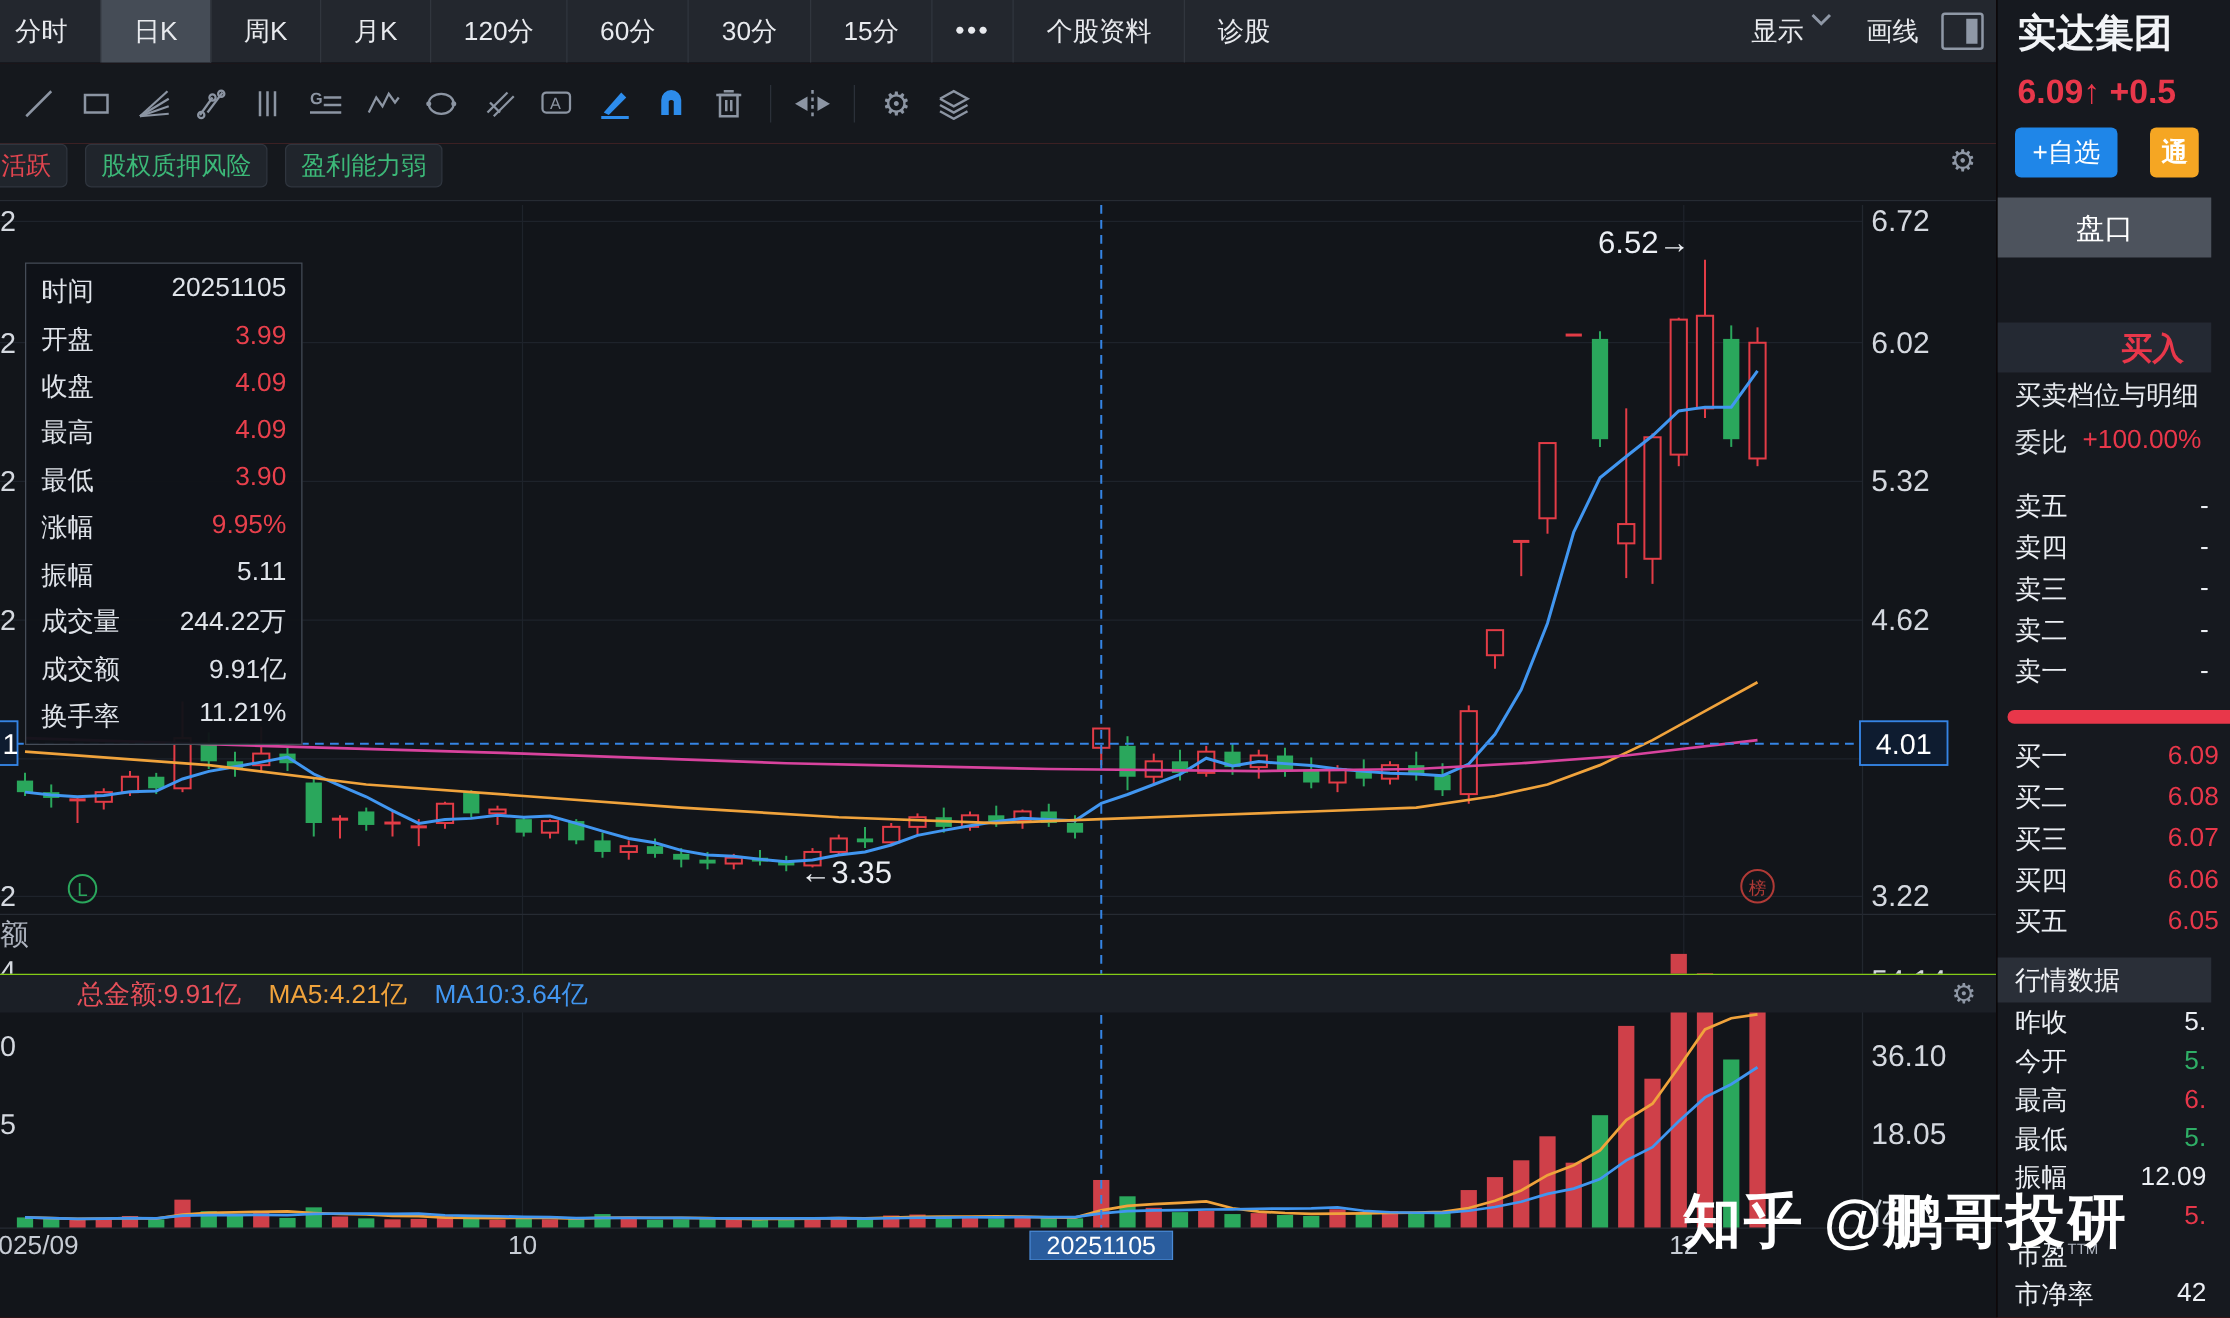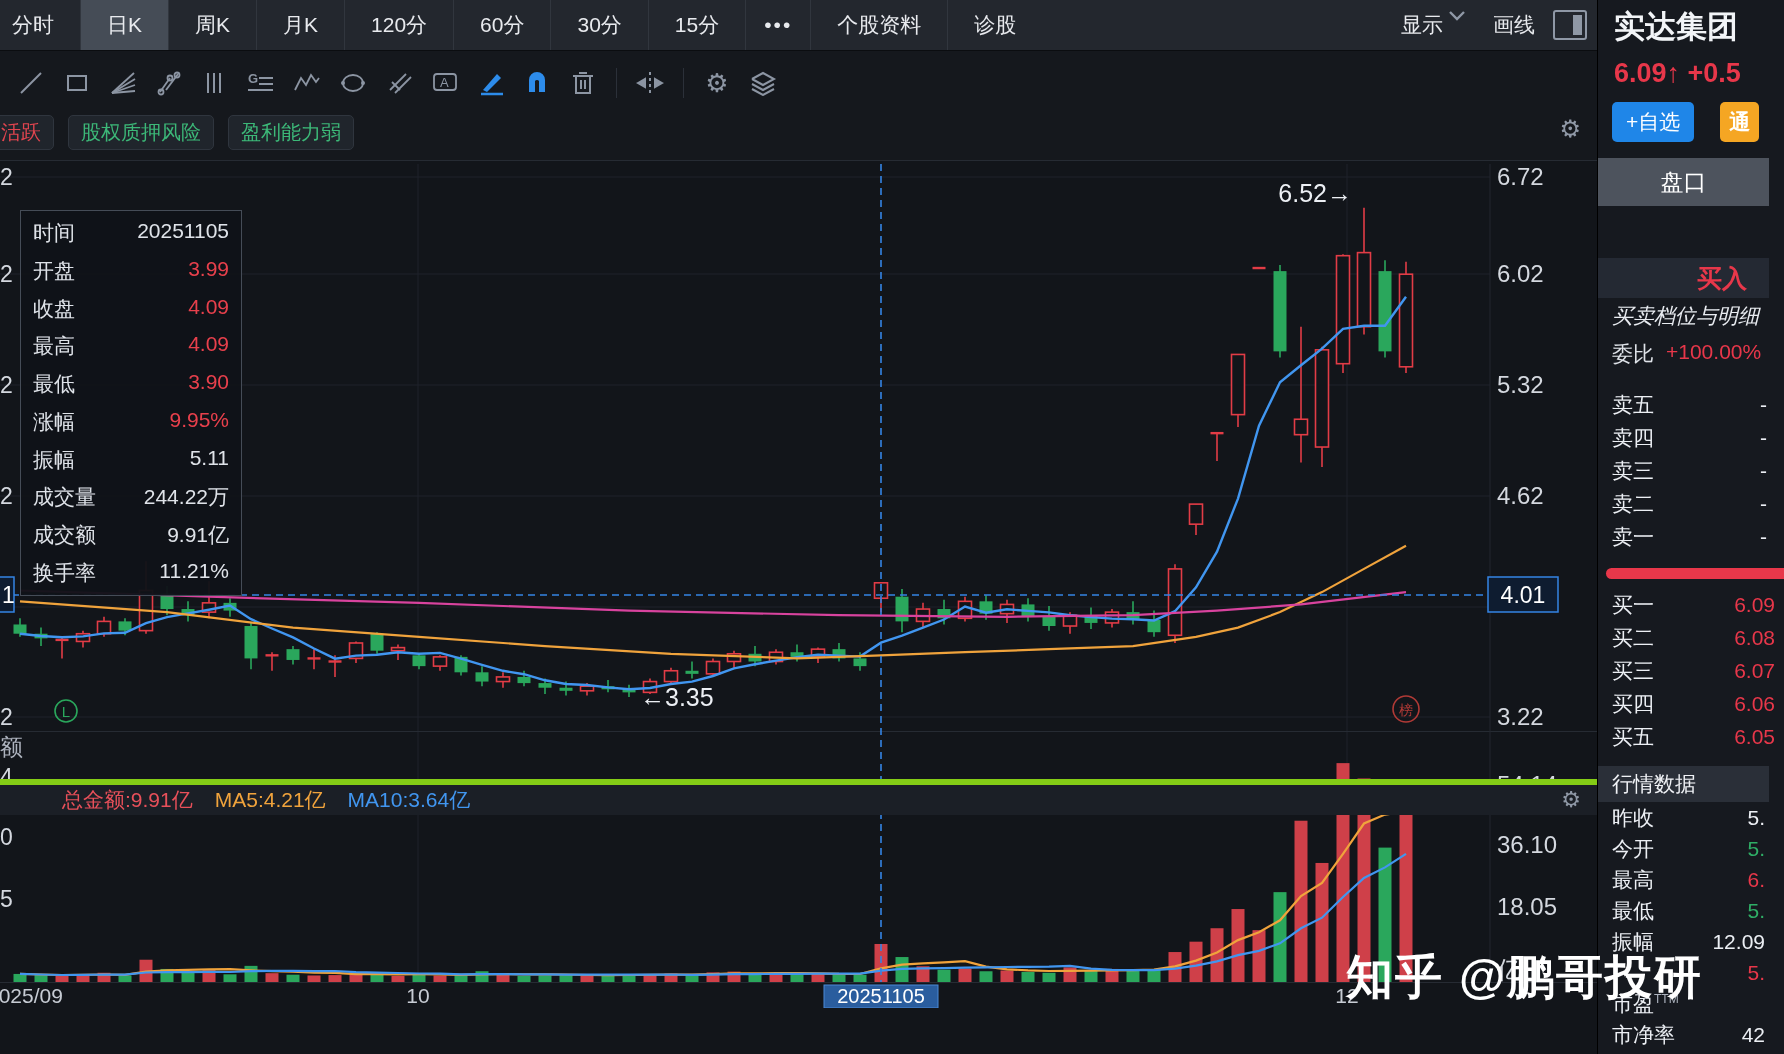--- a/index.html
+++ b/index.html
@@ -30,21 +30,21 @@
   .tag-gear{margin-left:auto;padding-right:16px;color:#8f98a6;font-size:24px;}
   
   .chartwrap{position:absolute;left:0;top:160px;width:1597px;height:894px;background:#12151a;border-top:1px solid #262b33;}
   .mahead{position:absolute;left:0;top:0;width:1597px;height:47px;background:#1b1f28;display:flex;align-items:center;font-size:21px;}
   .mahead .ma{margin-left:18px;}
   .ma34{color:#f0a33c;} .ma5{color:#4196f0;} .ma60{color:#e0489e;}
   .mahead-right{margin-left:auto;display:flex;align-items:center;gap:14px;padding-right:16px;color:#e4e7ec;}
   .cbtn{width:27px;height:27px;border-radius:50%;background:#6f7a8a;display:flex;align-items:center;justify-content:center;color:#1d2127;font-size:18px;font-weight:bold;line-height:1;}
   .mahead-right .gear{color:#8f98a6;font-size:24px;}
   #chart{position:absolute;left:0;top:0;}
-  .volhead{position:absolute;left:0;top:618px;width:1597px;height:30px;background:#1b1f26;display:flex;align-items:center;font-size:21px;border-top:6px solid #84cc16;}
+  .volhead{position:absolute;left:0;top:618px;width:1597px;height:30px;background:#1b1f26;display:flex;align-items:center;font-size:21px;border-top:1px solid #84cc16;}
   .volhead .t{margin-left:22px;}
   .vol-total{color:#e8505a;margin-left:62px!important;}
   .vol-ma5{color:#f0a33c;} .vol-ma10{color:#4196f0;}
   .volhead .gear{margin-left:auto;padding-right:16px;color:#8f98a6;font-size:22px;}
   
   .tooltip{position:absolute;left:20px;top:210px;width:222px;height:386px;background:rgba(16,19,24,.96);border:1px solid #454c57;box-sizing:border-box;padding:8px 12px;display:flex;flex-direction:column;justify-content:space-between;z-index:20;}
   .trow{display:flex;justify-content:space-between;font-size:21px;}
   .trow .v.red{color:#e8404c;}
   
   .rightpanel{position:absolute;left:1597px;top:0;width:187px;height:1054px;background:#16191f;border-left:1px solid #000;overflow:hidden;}
@@ -54,21 +54,21 @@
   .btnrow{top:102px;display:flex;gap:26px;padding-left:14px;}
   .btn-watch{background:#1f86e8;color:#fff;font-size:21px;border-radius:5px;padding:6px 14px;white-space:nowrap;}
   .btn-tong{background:#f5a623;color:#fff;font-size:21px;font-weight:bold;border-radius:5px;padding:6px 9px;}
   .band-pankou{top:158px;height:48px;background:#4d535d;color:#fff;font-size:23px;display:flex;align-items:center;justify-content:center;}
   .limitrow{top:212px;height:44px;display:flex;align-items:center;gap:12px;padding-left:14px;}
   .limit-ico{width:36px;height:36px;background:#f08418;border-radius:7px;display:flex;align-items:center;justify-content:center;}
   .limit-ico i{display:block;width:20px;height:20px;border:3px solid #fff;border-radius:50%;position:relative;}
   .limit-ico i::after{content:"";position:absolute;left:7px;top:2px;width:4px;height:10px;background:#fff;}
   .limit-label{font-size:22px;color:#f2f4f7;white-space:nowrap;}
   .band-buy{top:258px;height:40px;background:#242933;display:flex;align-items:center;justify-content:flex-end;padding-right:22px;color:#e8374a;font-size:25px;font-weight:bold;}
-  .levels-title{top:302px;font-size:21px;color:#e9ecf1;padding-left:14px;white-space:nowrap;font-style:italic;}
+  .levels-title{top:302px;font-size:21px;color:#e9ecf1;padding-left:14px;white-space:nowrap;}
   .weibi{top:340px;display:flex;font-size:21px;padding-left:14px;gap:12px;white-space:nowrap;}
   .weibi .v{color:#e8374a;}
   .lvrow{height:33px;display:flex;align-items:center;justify-content:space-between;padding:0 2px 0 14px;font-size:21px;color:#eceff4;white-space:nowrap;}
   .lvrow .v{color:#eceff4;}
   .lvrow.buy .v{color:#e8374a;margin-right:-8px;}
   .redbar{top:568px;height:11px;left:8px;width:187px;background:#e8374a;border-radius:6px 0 0 6px;}
   .band-quote{top:766px;height:36px;background:#2a2f38;color:#f0f2f6;font-size:21px;display:flex;align-items:center;padding-left:14px;}
   .qrow{height:31px;display:flex;align-items:center;justify-content:space-between;padding:0 4px 0 14px;font-size:21px;color:#eceff4;white-space:nowrap;}
   .qrow .v.red{color:#e8374a;} .qrow .v.green{color:#2fae66;}
   .qrow sup{font-size:12px;color:#aeb4bf;}

